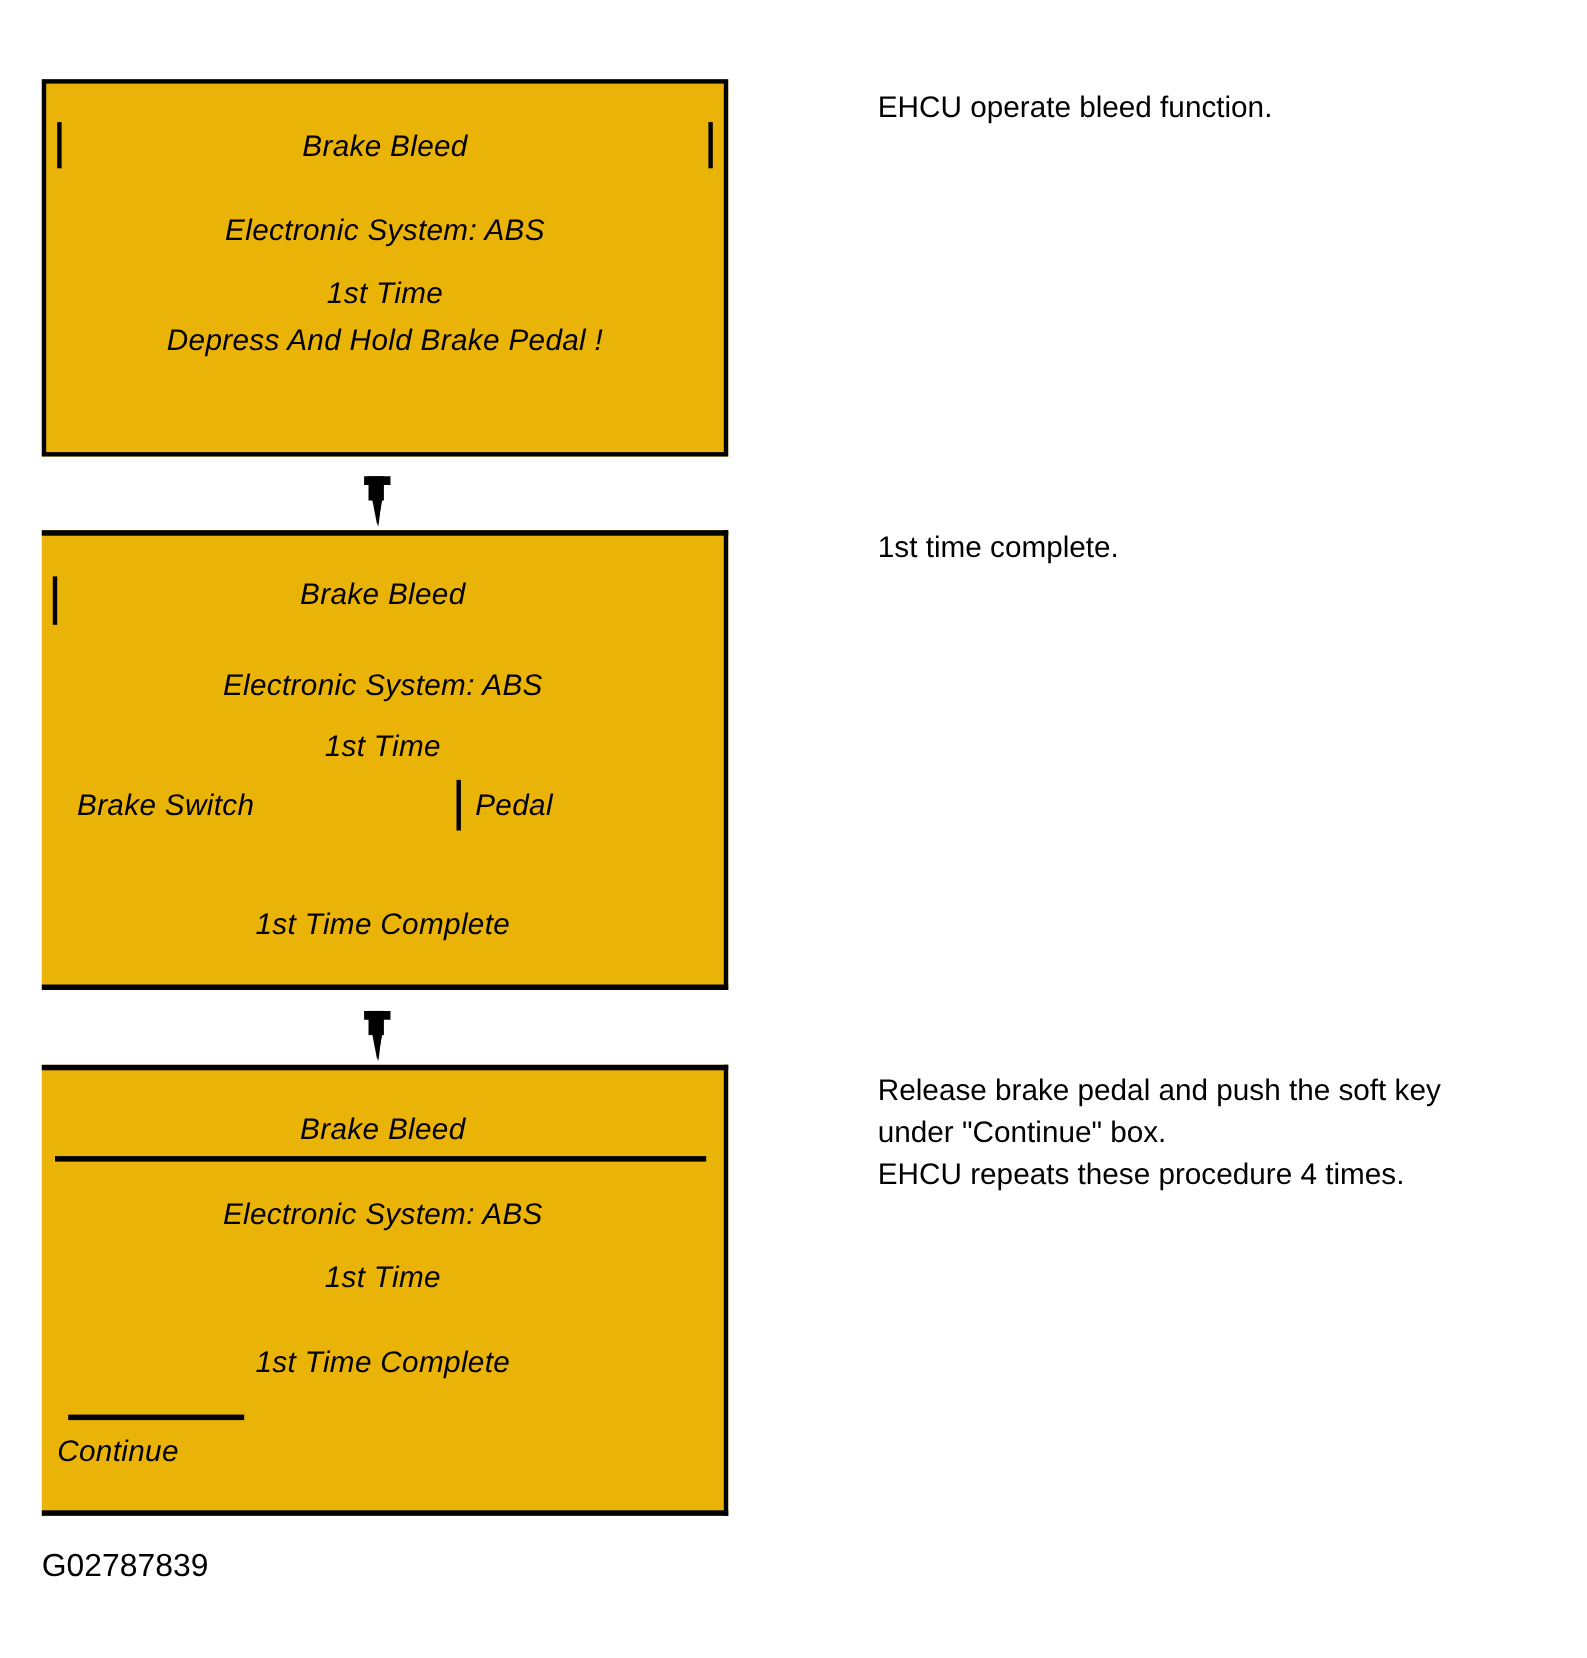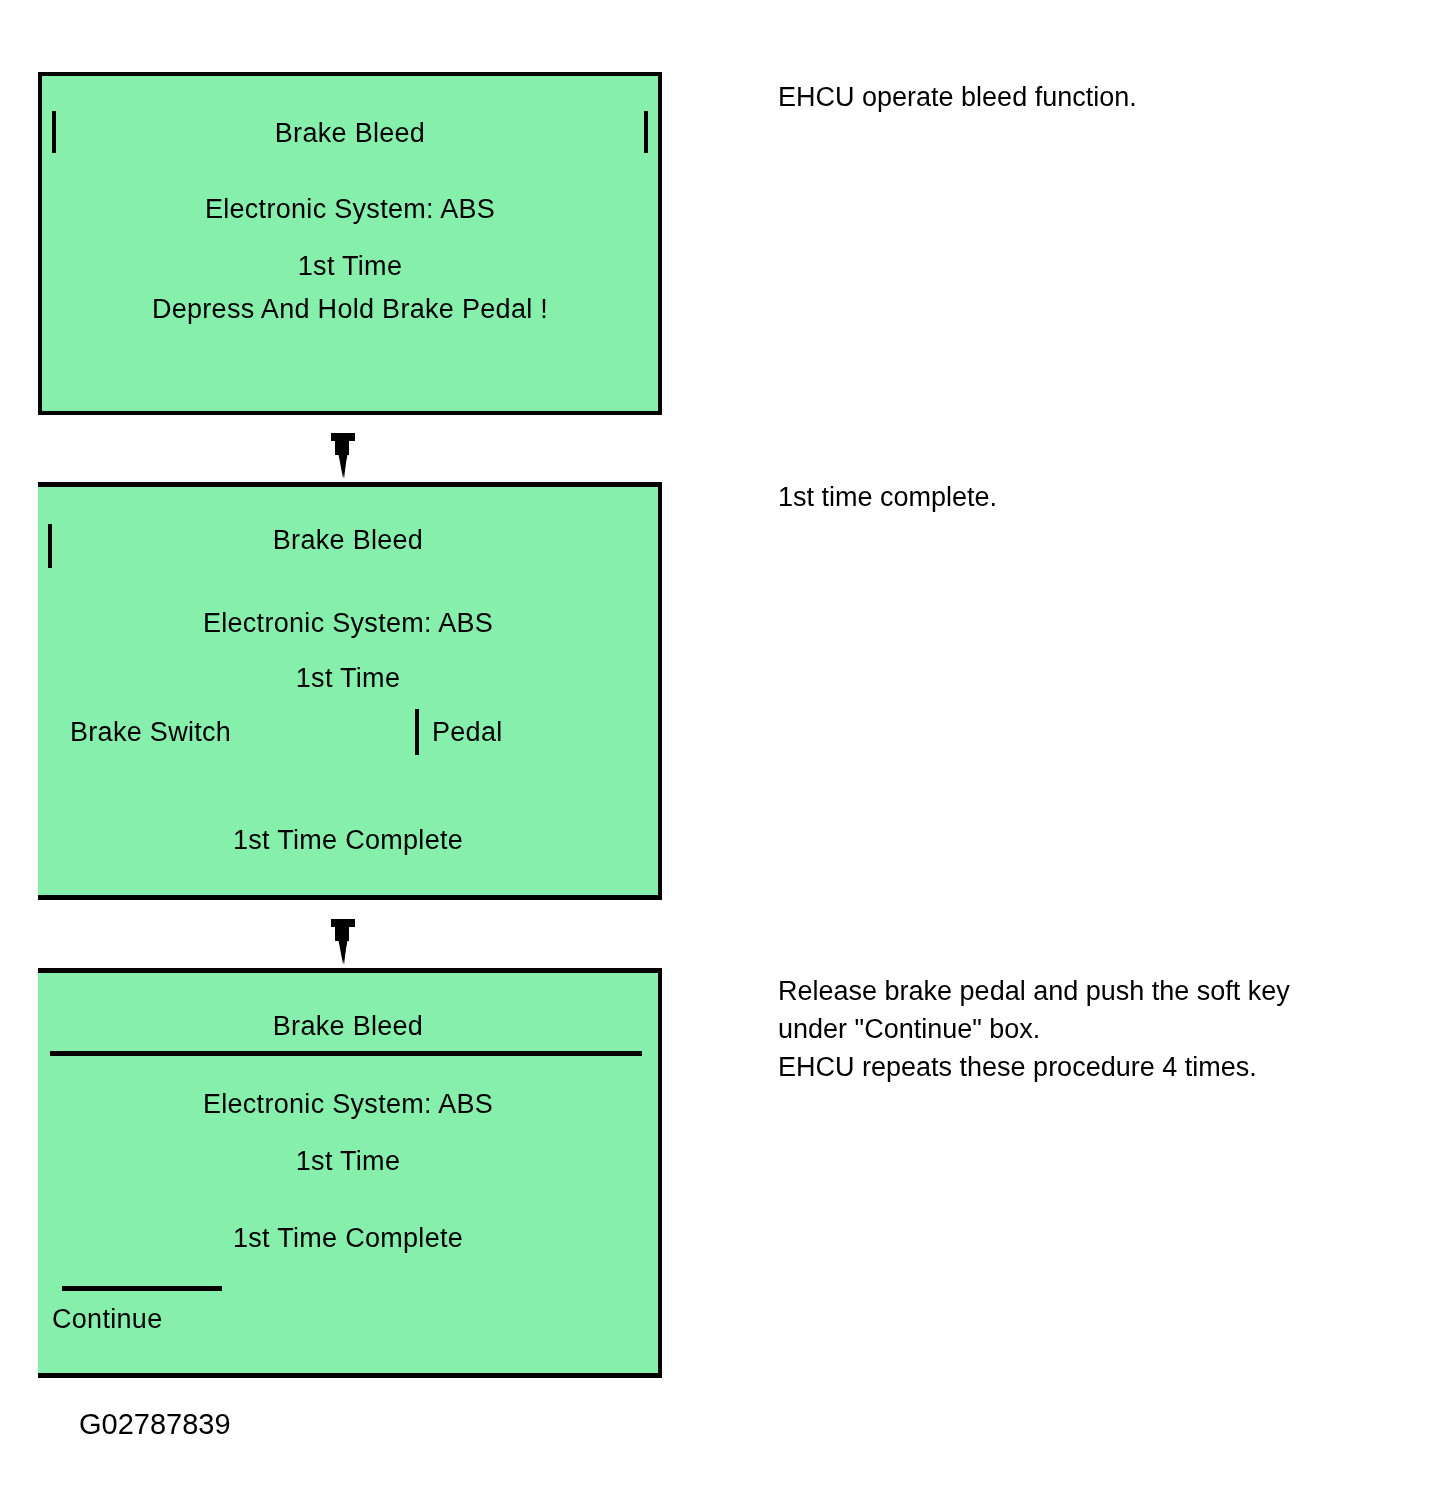--- a/index.html
+++ b/index.html
@@ -14,21 +14,22 @@
     position: relative;
     font-family: "Liberation Sans", sans-serif;
     color: #000000;
     overflow: hidden;
   }
 
   
   .panel {
     position: absolute;
     box-sizing: border-box;
-    background: #86efac;
+    background: #eab308;
+    font-style: italic;
   }
   .panel-1 {
     left: 38px;  top: 72px;  width: 624px; height: 343px;
     border: 4px solid #000;
   }
   .panel-2 {
     left: 38px;  top: 482px; width: 624px; height: 418px;
     border-top: 5px solid #000;
     border-bottom: 5px solid #000;
     border-right: 4px solid #000;
@@ -89,31 +90,31 @@
   }
 
   
   .note {
     position: absolute;
     font-family: "Liberation Sans", sans-serif;
     font-size: 27px;
     line-height: 38px;
     color: #000;
     white-space: pre-line;
+    margin-left: 20px;
   }
 
   
   .figure-id {
     position: absolute;
     left: 38px;
     top: 1408px;
     font-family: "Liberation Sans", sans-serif;
     font-size: 29px;
     color: #000;
-    margin-left: 41px;
   }
 </style>
 </head>
 <body>
 
 <div class="panel panel-1">
 
   <div class="tick" style="left:10px; top:35px; height:42px;"></div>
   <div class="tick" style="right:10px; top:35px; height:42px;"></div>
 

